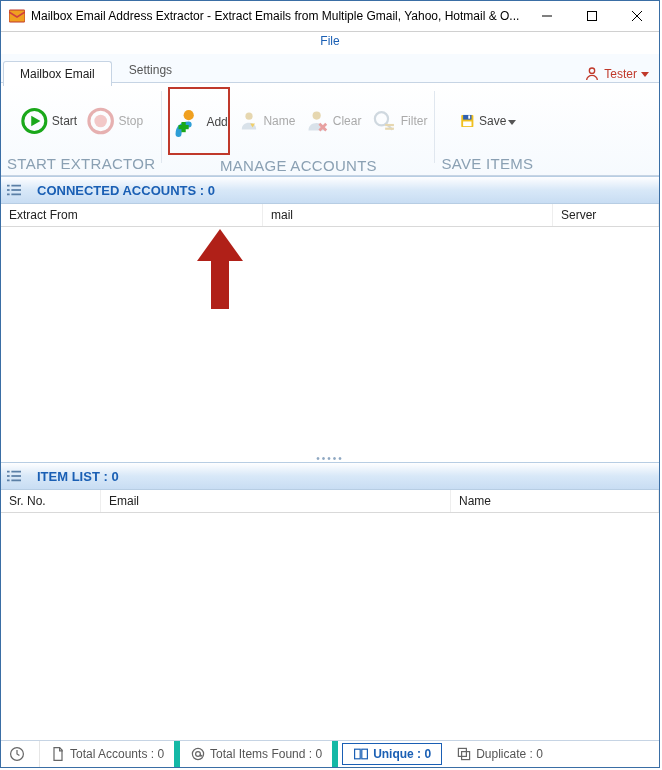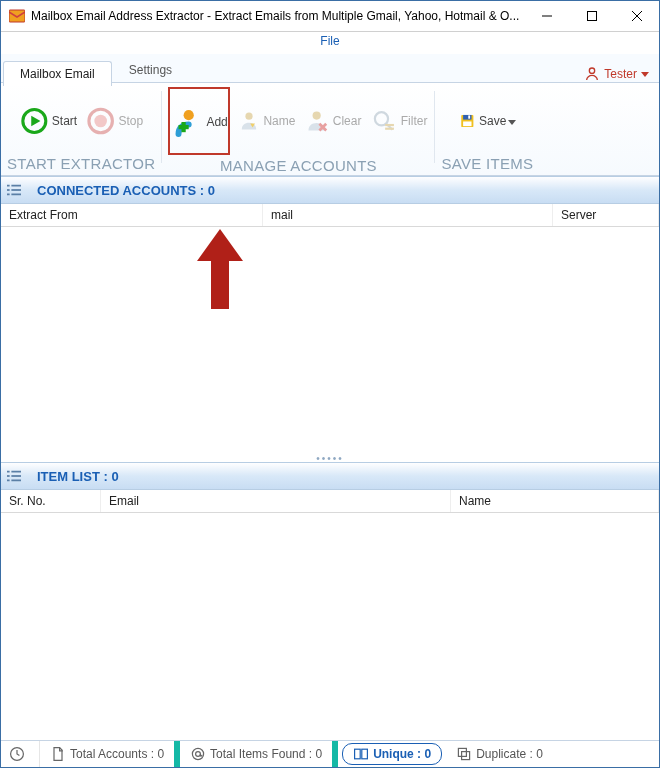--- a/index.html
+++ b/index.html
@@ -34,21 +34,21 @@
 .list-ico{width:14px;height:12px;}
 .table-head{display:flex;height:22px;align-items:center;border-bottom:1px solid #d9d9d9;background:#fff;color:#222;}
 .table-head .th{padding:0 8px;border-right:1px solid #eee;height:100%;display:flex;align-items:center;box-sizing:border-box;}
 .body-area{flex:1;background:#fff;position:relative;}
 .splitter{height:8px;display:flex;align-items:center;justify-content:center;color:#8fa8c2;font-size:10px;letter-spacing:2px;}
 .arrow-overlay{position:absolute;left:194px;top:2px;pointer-events:none;}
 .statusbar{height:26px;border-top:1px solid #c6d4e4;display:flex;align-items:center;font-size:12px;color:#555;background:#fff;}
 .sb-item{display:flex;align-items:center;gap:4px;padding:0 10px;height:100%;border-right:6px solid #14b8a6;}
 .sb-item:first-child{border-right:none}
 .sb-item.first{padding-left:8px;padding-right:14px;border-right:1px solid #e6e6e6;}
-.sb-item.active{border:1.5px solid #1a5fb4;border-radius:10px;height:20px;color:#1a5fb4;font-weight:600;margin:0 4px;}
+.sb-item.active{border:1.5px solid #1a5fb4;border-radius:0;height:20px;color:#1a5fb4;font-weight:600;margin:0 4px;}
 .sb-ico{width:16px;height:16px;fill:none;stroke:#666;stroke-width:1.5;}
 .sb-item.active .sb-ico{stroke:#1a5fb4;}
 .upper-body{height:226px;position:relative;}
 .lower-body{flex:1;}
 </style>
 </head>
 <body>
 <div class="window">
 
 <div class="titlebar">

